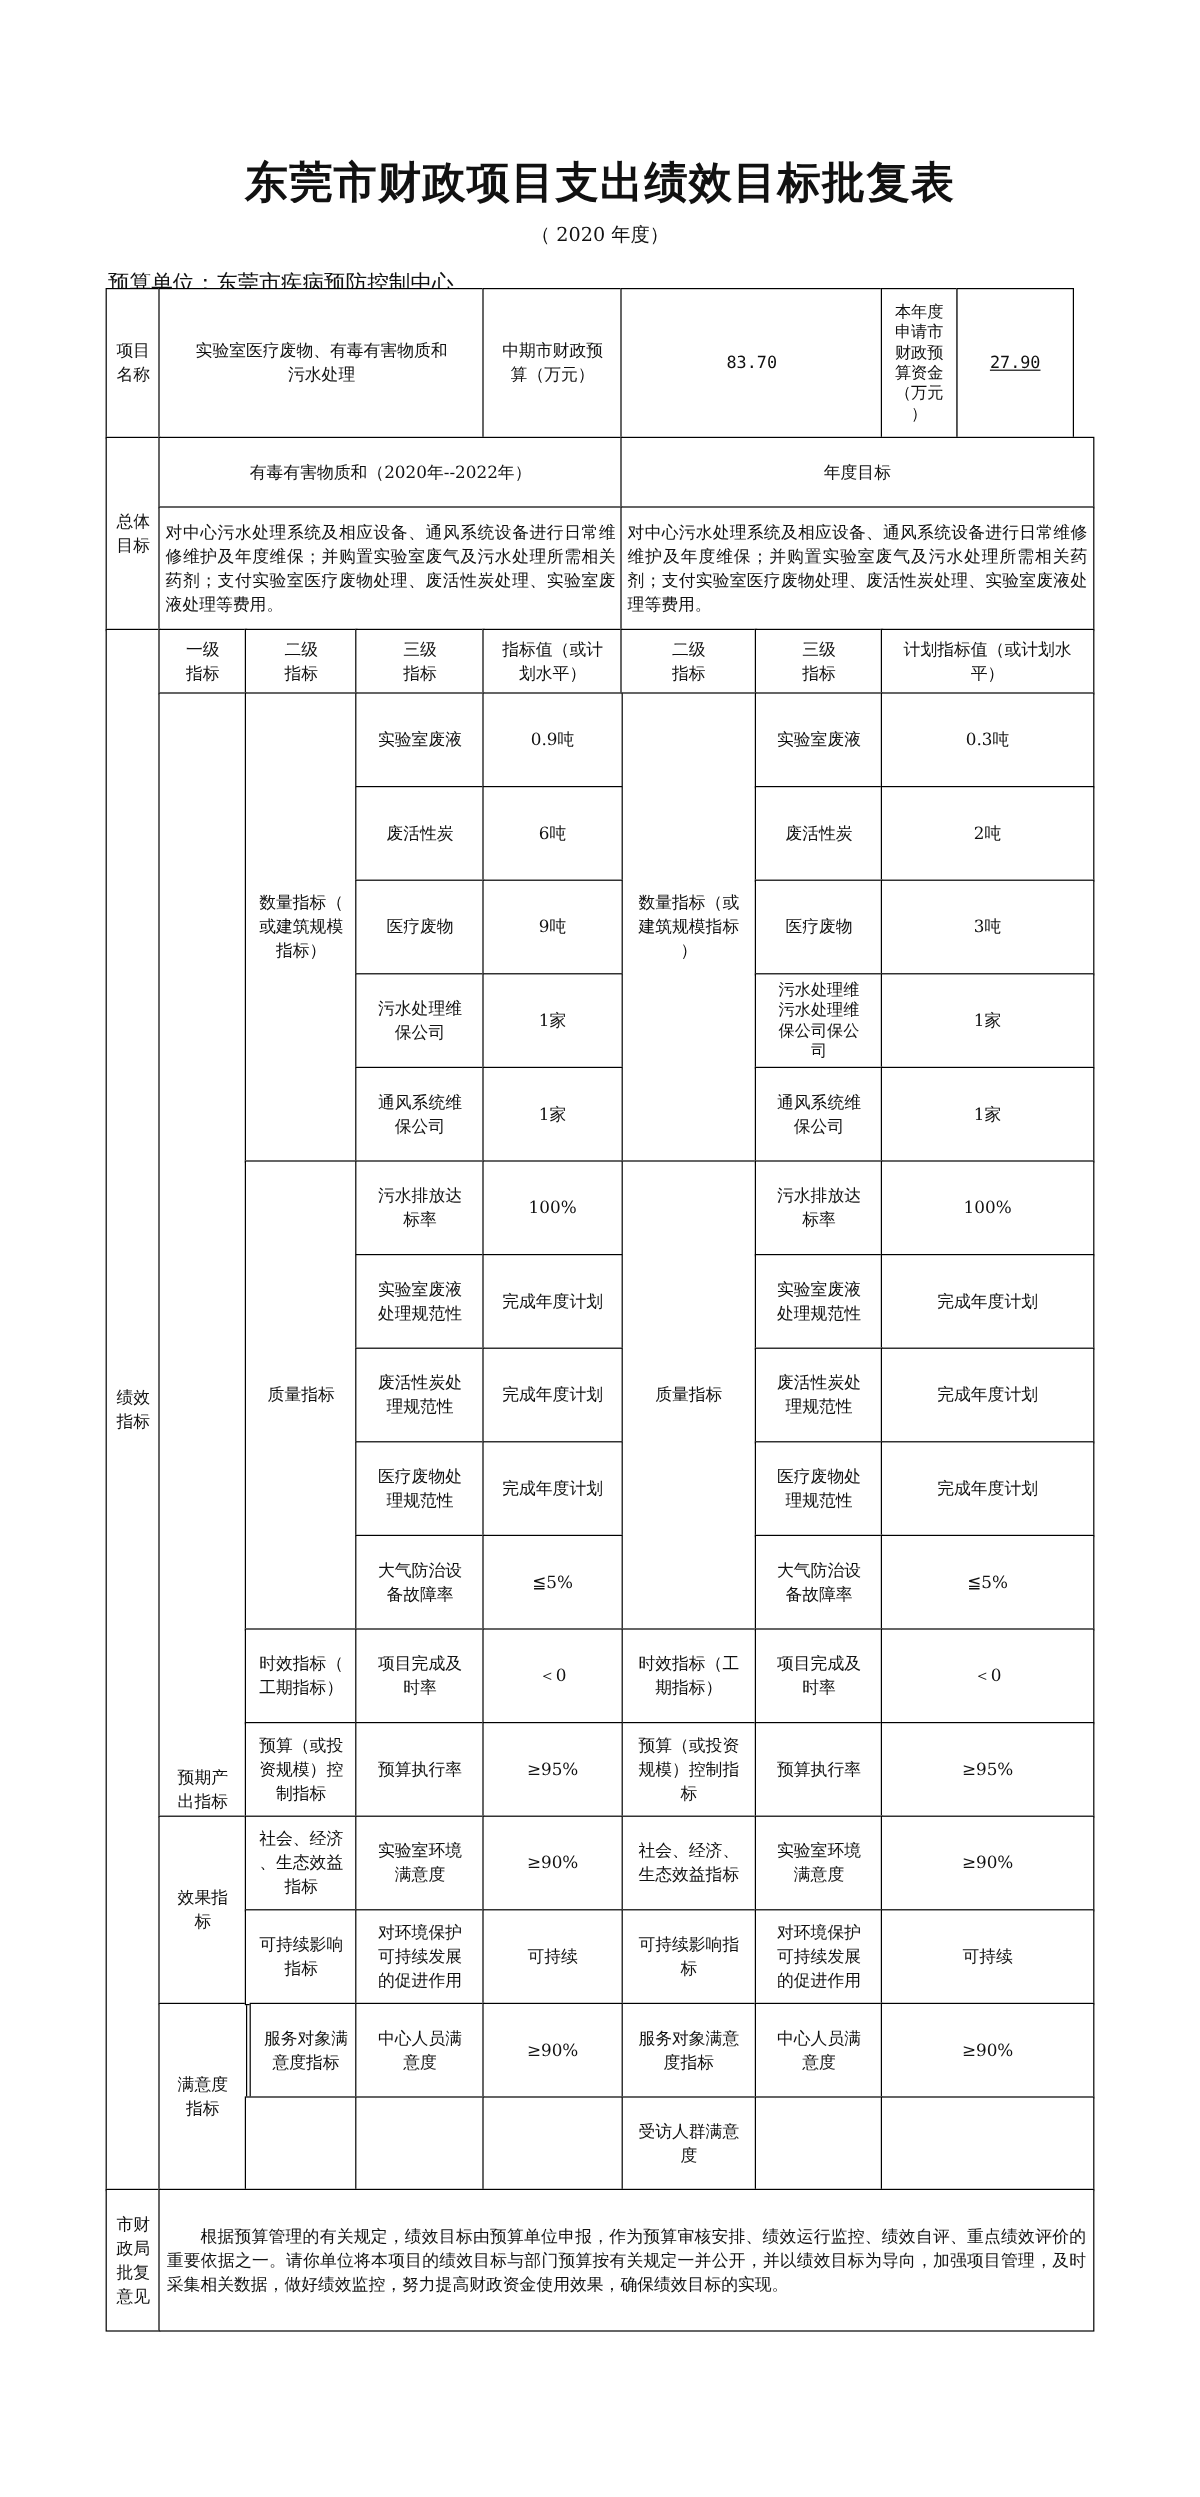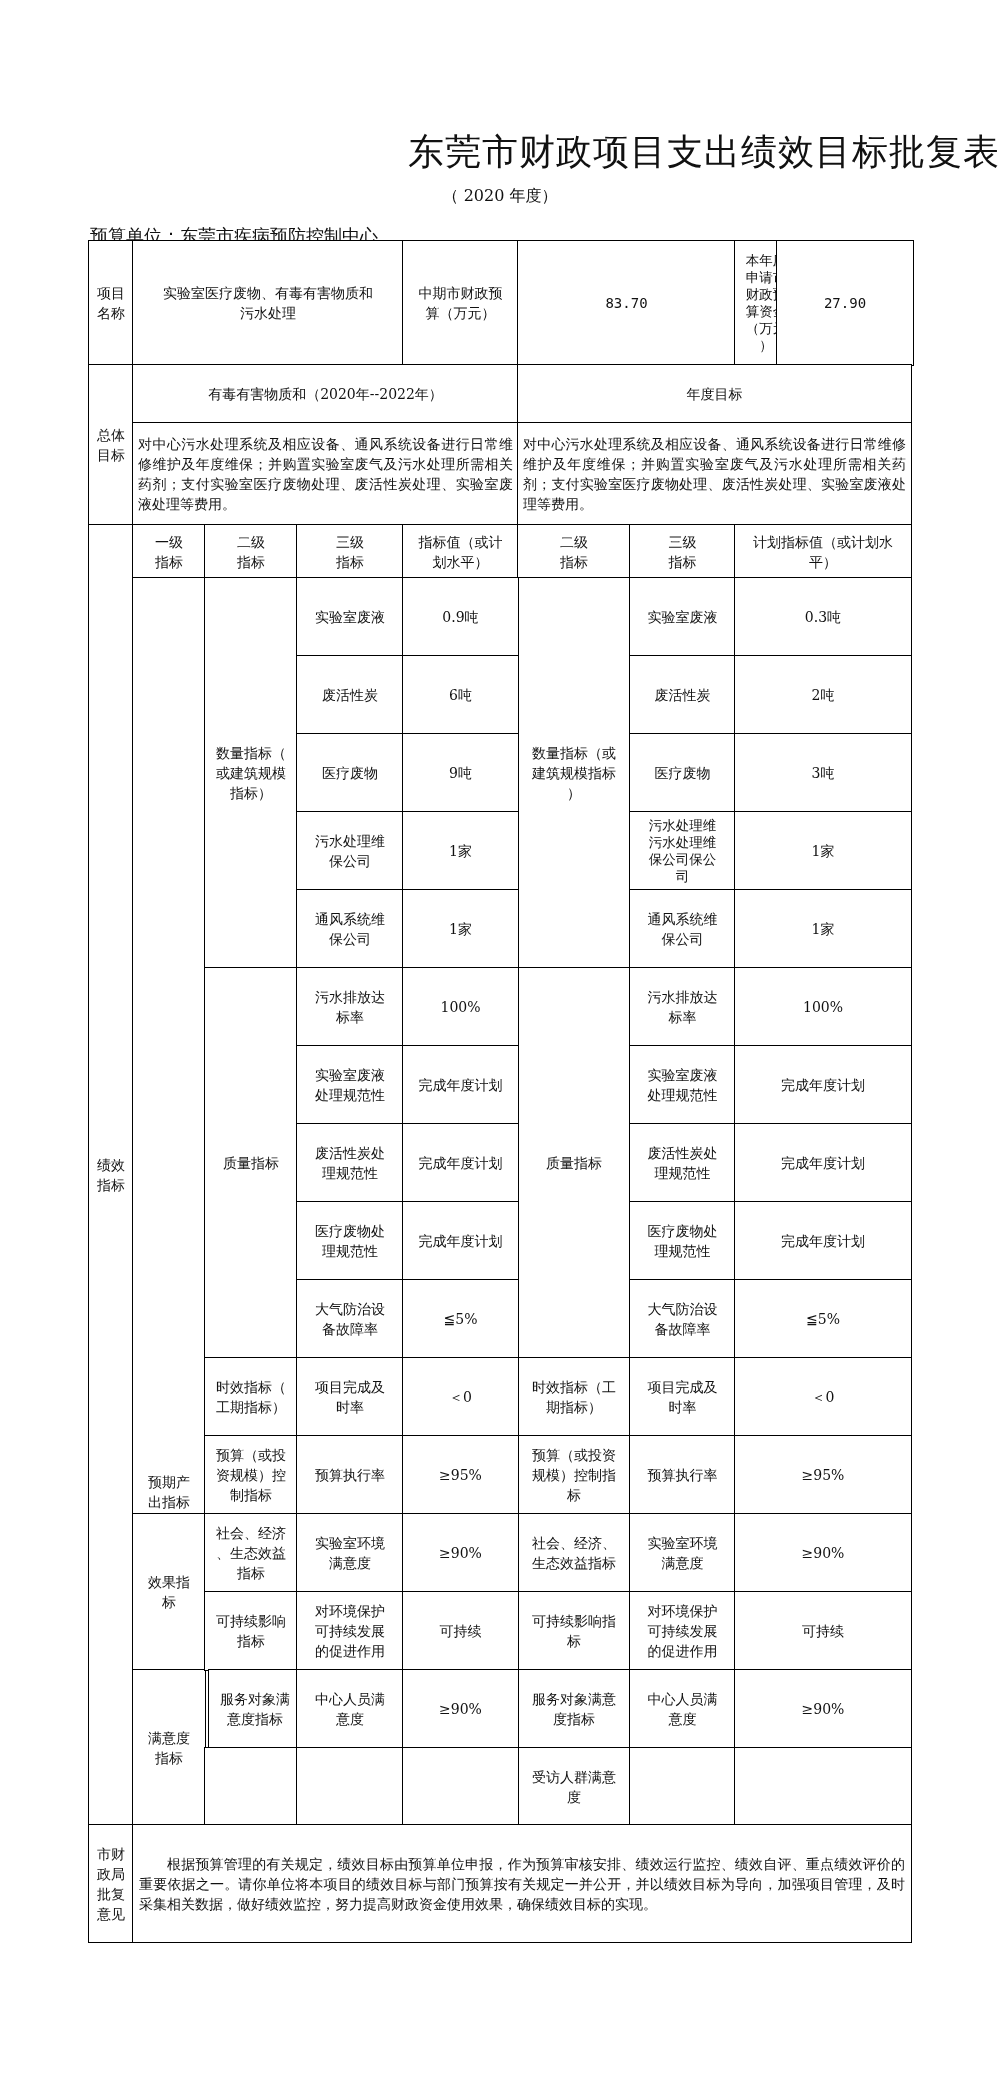--- a/index.html
+++ b/index.html
@@ -1,17 +1,17 @@
 <!DOCTYPE html>
 <html><head>
 <meta charset="utf-8">
 <style>
   html, body { margin:0; padding:0; background:#ffffff; }
   body { width:1000px; height:2081px; position:relative; font-family:"DejaVu Serif","Liberation Serif",serif; color:#111; }
-  .title { position:absolute; left:0; width:1000px; top:128px; text-align:right; font-size:36px; letter-spacing:1px; font-family:"DejaVu Sans","Liberation Sans",sans-serif; font-weight:normal; }
+  .title { position:absolute; left:0; width:1000px; top:128px; text-align:center; font-size:36px; letter-spacing:1px; font-family:"DejaVu Sans","Liberation Sans",sans-serif; font-weight:bold; }
   .subtitle { position:absolute; left:0; width:1000px; top:186px; text-align:center; font-size:16px; }
   .unit { position:absolute; left:90px; top:224px; font-size:18px; }
   .cell { position:absolute; box-sizing:border-box; border:1.5px solid #000; display:flex; align-items:center; justify-content:center; text-align:center; font-size:14px; line-height:20px; padding:2px 4px; overflow:hidden; background:#fff; }
   .cell span { display:block; white-space:pre-wrap; }
   .cell.para { font-size:14px; line-height:20px; text-align:justify; justify-content:flex-start; align-items:center; padding:2px 5px; }
   .cell.narrow { padding:2px 1px; }
   .cell.tight { line-height:17px; font-size:13.5px; }
   .para-indent { text-indent:2em; }
 </style>
 </head>
@@ -37,21 +37,21 @@
     <span>83.70</span>
   </div>
 <div class="cell narrow tight" style="left:734px;top:240px;width:64px;height:126px;">
     <span>本年度
 申请市
 财政预
 算资金
 （万元
 ）</span>
   </div>
-<div class="cell" style="left:776px;top:240px;width:138px;height:126px;font-family:'DejaVu Sans Mono','Liberation Mono',monospace;">
+<div class="cell" style="left:797px;top:240px;width:98px;height:126px;font-family:'DejaVu Sans Mono','Liberation Mono',monospace;text-decoration:underline;">
     <span>27.90</span>
   </div>
 
 <div class="cell narrow" style="left:88px;top:364px;width:46px;height:162px;">
     <span>总体
 目标</span>
   </div>
 <div class="cell" style="left:132px;top:364px;width:387px;height:60px;">
     <span>有毒有害物质和（2020年--2022年）</span>
   </div>

